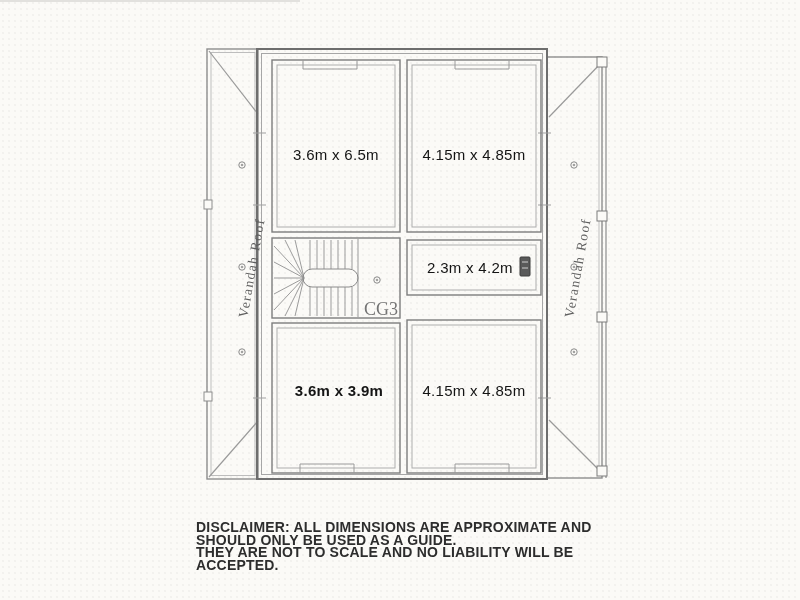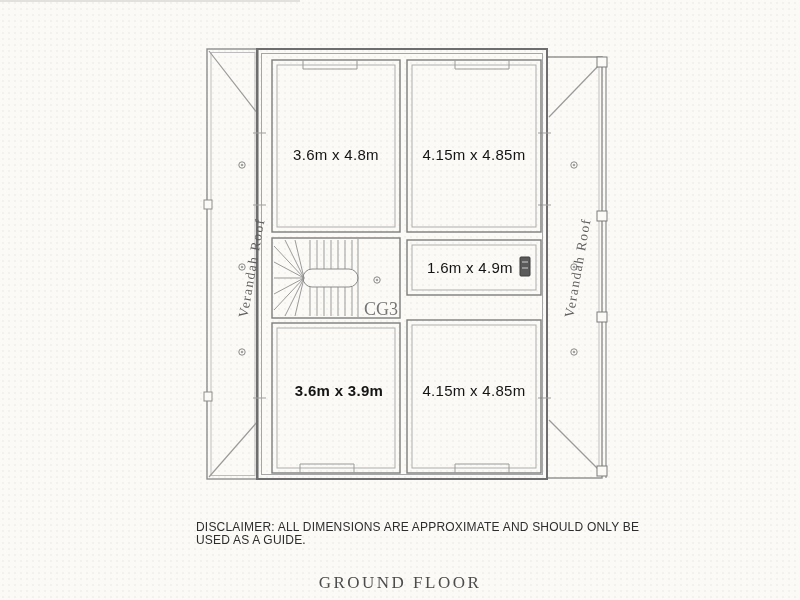--- a/index.html
+++ b/index.html
@@ -20,21 +20,21 @@
     position:absolute;transform:translate(-50%,-50%);
     font-family:"Liberation Serif", serif;font-size:18px;color:#757575;white-space:nowrap;
   }
   .verandah-label{
     position:absolute;transform:translate(-50%,-50%) rotate(-80deg);
     font-family:"Liberation Serif", serif;font-size:13.5px;color:#5e5e5e;
     letter-spacing:1.5px;white-space:nowrap;
   }
   .disclaimer{
     position:absolute;left:196px;top:521px;width:450px;
-    font-size:12px;line-height:12.5px;letter-spacing:.2px;color:#2d2d2d;
+    font-size:14px;line-height:12.5px;letter-spacing:.2px;color:#2d2d2d;font-weight:bold;
   }
   .floor-title{
     position:absolute;left:400px;top:583px;transform:translate(-50%,-50%);
     font-family:"Liberation Serif", serif;font-size:17px;letter-spacing:2.5px;
     color:#4c4c4c;white-space:nowrap;
   }
 </style>
 </head>
 <body>
 
@@ -161,29 +161,29 @@
       <rect x="277" y="328" width="118" height="140" stroke="#adadad" stroke-width="1"></rect>
       <path d="M300 473 V464 H354 V473" stroke="#9a9a9a" stroke-width="1"></path>
     </g>
     <g fill="none">
       <rect x="407" y="320" width="134" height="153" stroke="#7d7d7d" stroke-width="1.4"></rect>
       <rect x="412" y="325" width="124" height="143" stroke="#adadad" stroke-width="1"></rect>
       <path d="M455 473 V464 H509 V473" stroke="#9a9a9a" stroke-width="1"></path>
     </g>
   </svg>
 
-  <div class="label" style="left:336px;top:154px;">3.6m x 4.8m</div>
+  <div class="label" style="left:336px;top:154px;">3.6m x 6.5m</div>
   <div class="label" style="left:474px;top:154px;">4.15m x 4.85m</div>
-  <div class="label" style="left:470px;top:267px;">1.6m x 4.9m</div>
+  <div class="label" style="left:470px;top:267px;">2.3m x 4.2m</div>
   <div class="label" style="left:339px;top:390px;font-weight:bold;">3.6m x 3.9m</div>
   <div class="label" style="left:474px;top:390px;">4.15m x 4.85m</div>
 
   <div class="stair-label" style="left:381px;top:309px;">CG3</div>
 
   <div class="verandah-label" style="left:252px;top:268px;">Verandah Roof</div>
   <div class="verandah-label" style="left:578px;top:268px;">Verandah Roof</div>
 
   <div class="disclaimer">
     <div>DISCLAIMER: ALL DIMENSIONS ARE APPROXIMATE AND SHOULD ONLY BE USED AS A GUIDE.</div>
+    <div>THEY ARE NOT TO SCALE AND NO LIABILITY WILL BE ACCEPTED.</div>
   </div>
 
-  <div class="floor-title">GROUND FLOOR</div>
 </div>
 
 </body></html>

